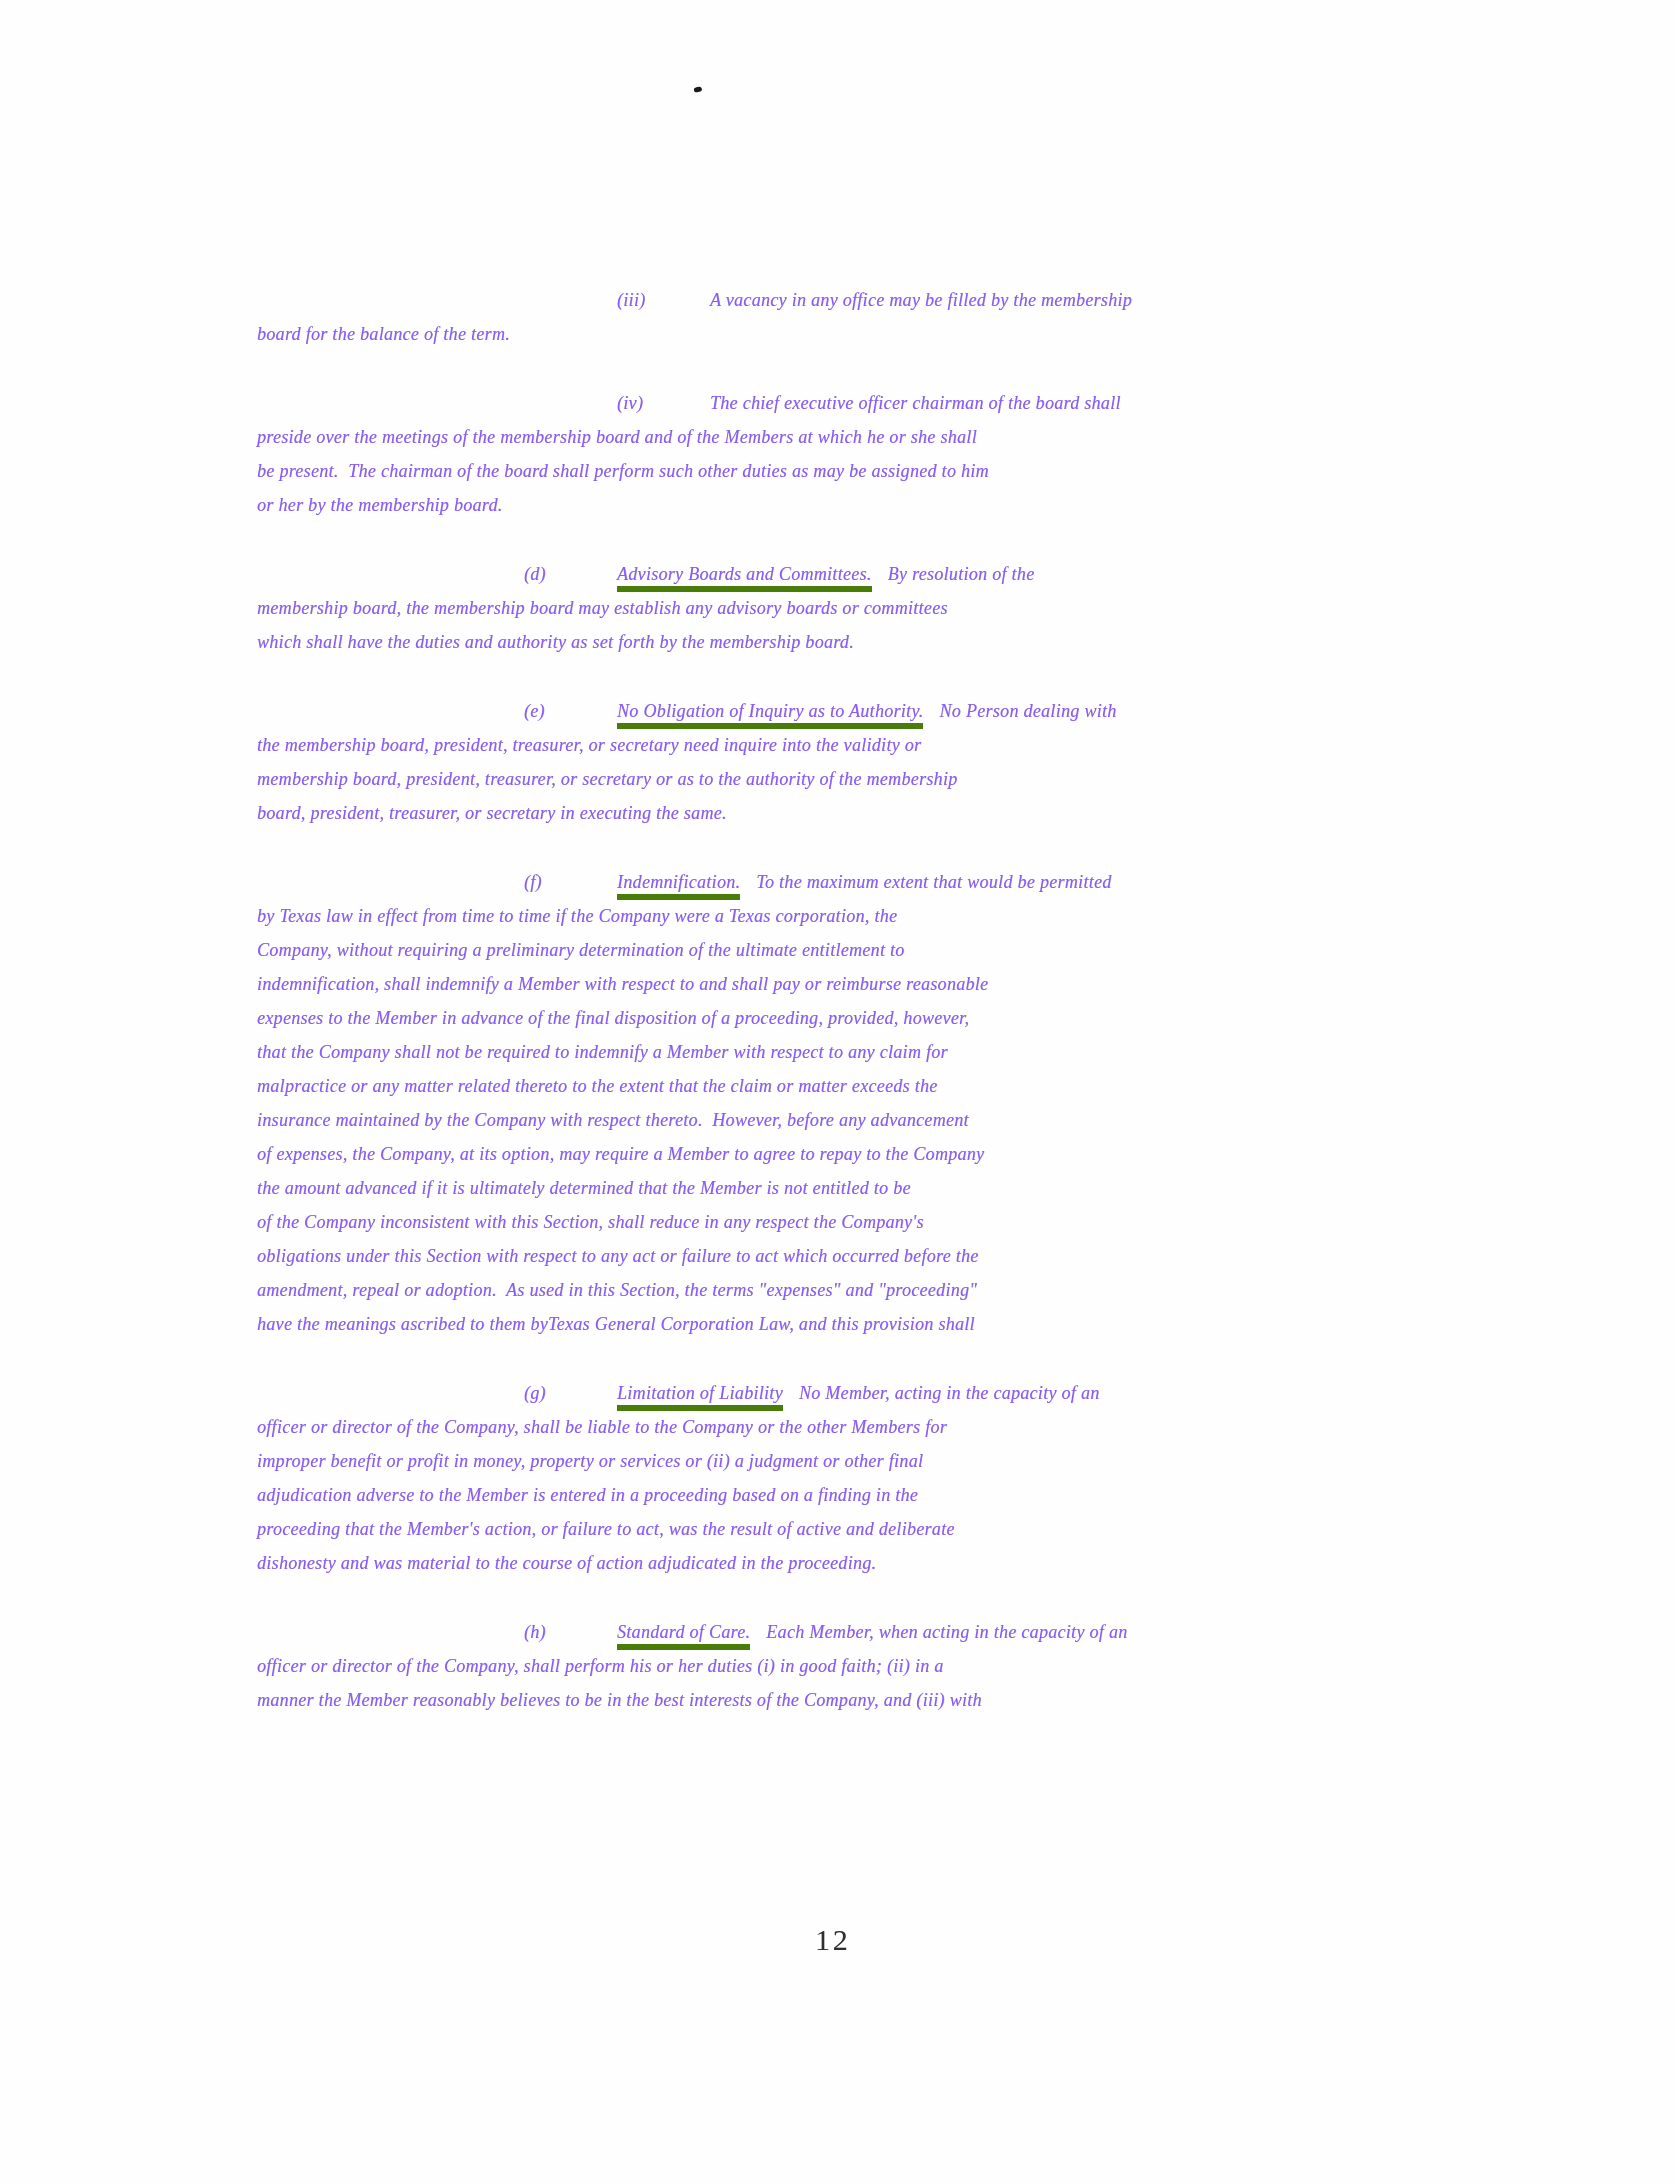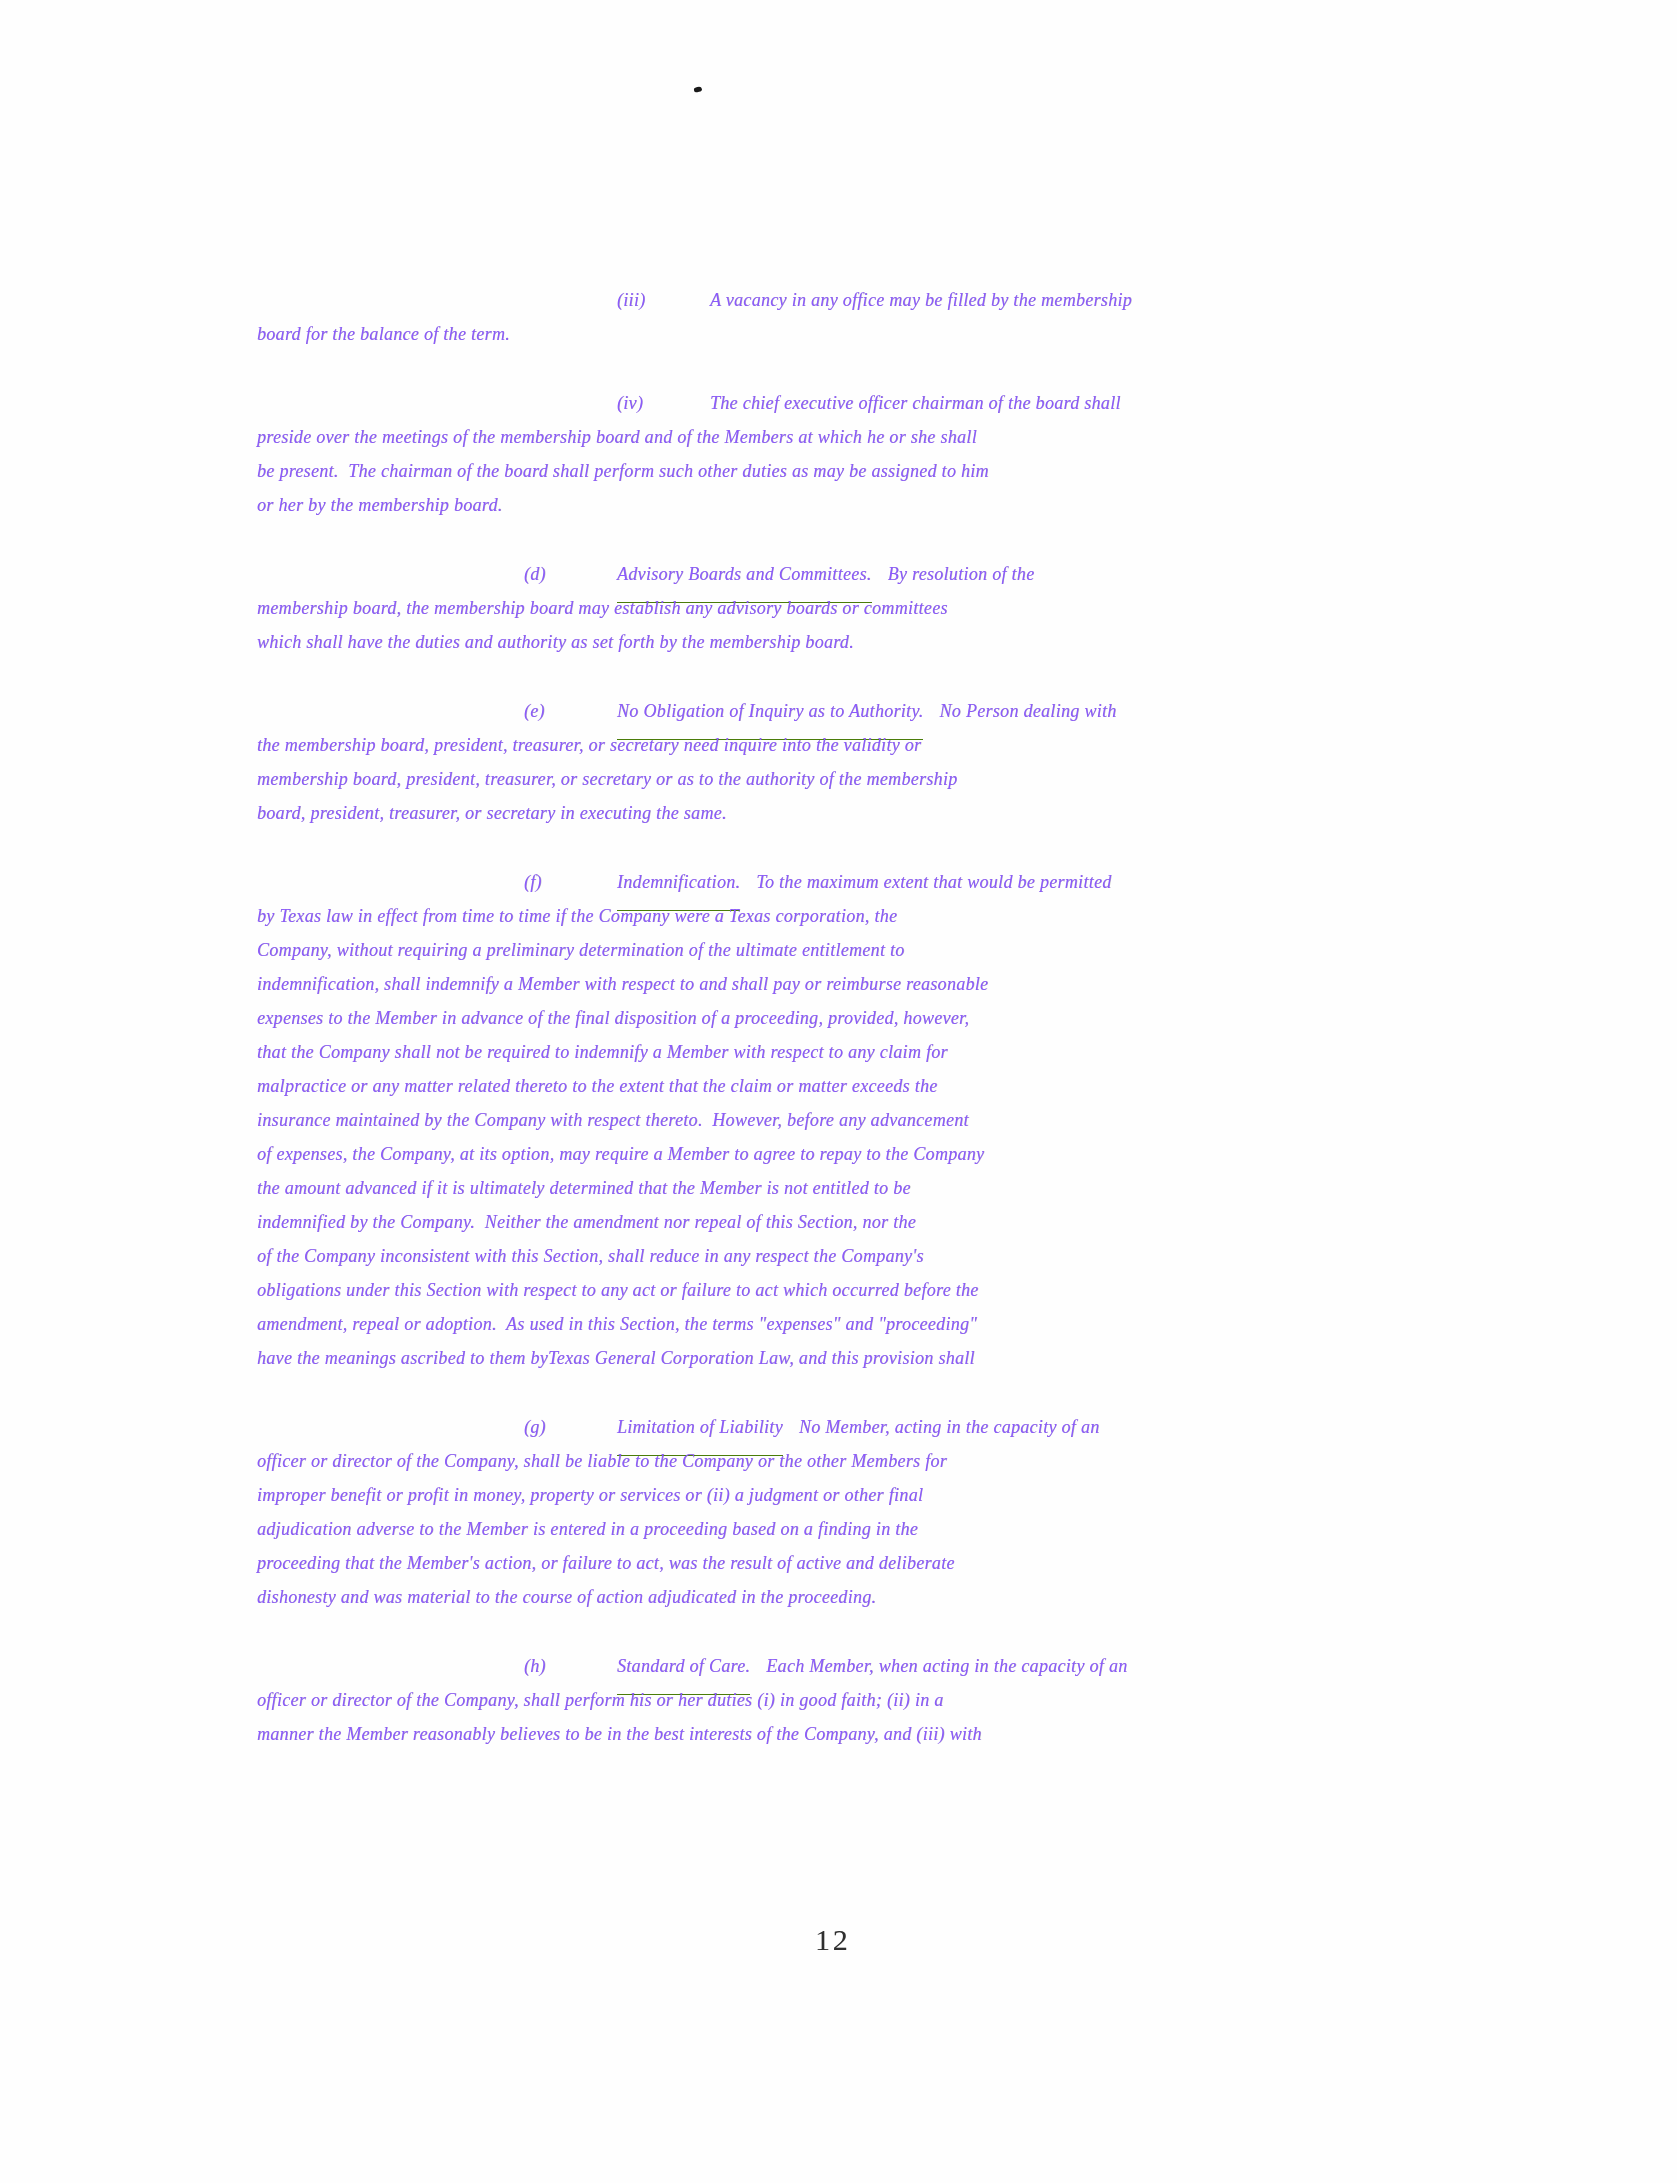--- a/index.html
+++ b/index.html
@@ -31,22 +31,22 @@
   }
   .para { margin: 0 0 35px 0; }
   .line { white-space: pre; }
   .line.first.deep    { padding-left: 360px; }
   .line.first.shallow { padding-left: 267px; }
   .label {
     display: inline-block;
     width: 93px;
   }
   .heading {
-    border-bottom: 1px solid #4d7c0f;
-    padding-bottom: 18px;
+    border-bottom: 6px solid #4d7c0f;
+    padding-bottom: 2px;
     margin-right: 16px;
   }
   .page-number {
     position: absolute;
     left: 815px;
     top: 1923px;
     font-size: 30px;
     color: #2f2f2f;
     letter-spacing: 2.7px;
     text-shadow: 0.3px 0.3px 0.5px rgba(70,70,70,0.4);
@@ -94,21 +94,20 @@
         <div class="line first shallow"><span class="label">(f)</span><span class="heading">Indemnification.</span><span class="text">To the maximum extent that would be permitted</span></div>
         <div class="line">by Texas law in effect from time to time if the Company were a Texas corporation, the</div>
         <div class="line">Company, without requiring a preliminary determination of the ultimate entitlement to</div>
         <div class="line">indemnification, shall indemnify a Member with respect to and shall pay or reimburse reasonable</div>
         <div class="line">expenses to the Member in advance of the final disposition of a proceeding, provided, however,</div>
         <div class="line">that the Company shall not be required to indemnify a Member with respect to any claim for</div>
         <div class="line">malpractice or any matter related thereto to the extent that the claim or matter exceeds the</div>
         <div class="line">insurance maintained by the Company with respect thereto.  However, before any advancement</div>
         <div class="line">of expenses, the Company, at its option, may require a Member to agree to repay to the Company</div>
         <div class="line">the amount advanced if it is ultimately determined that the Member is not entitled to be</div>
-        <div class="line">indemnified by the Company.  Neither the amendment nor repeal of this Section, nor the</div>
         <div class="line">of the Company inconsistent with this Section, shall reduce in any respect the Company's</div>
         <div class="line">obligations under this Section with respect to any act or failure to act which occurred before the</div>
         <div class="line">amendment, repeal or adoption.  As used in this Section, the terms "expenses" and "proceeding"</div>
         <div class="line">have the meanings ascribed to them byTexas General Corporation Law, and this provision shall</div>
       </div>
       <div class="para">
         <div class="line first shallow"><span class="label">(g)</span><span class="heading">Limitation of Liability</span><span class="text">No Member, acting in the capacity of an</span></div>
         <div class="line">officer or director of the Company, shall be liable to the Company or the other Members for</div>
         <div class="line">improper benefit or profit in money, property or services or (ii) a judgment or other final</div>
         <div class="line">adjudication adverse to the Member is entered in a proceeding based on a finding in the</div>

